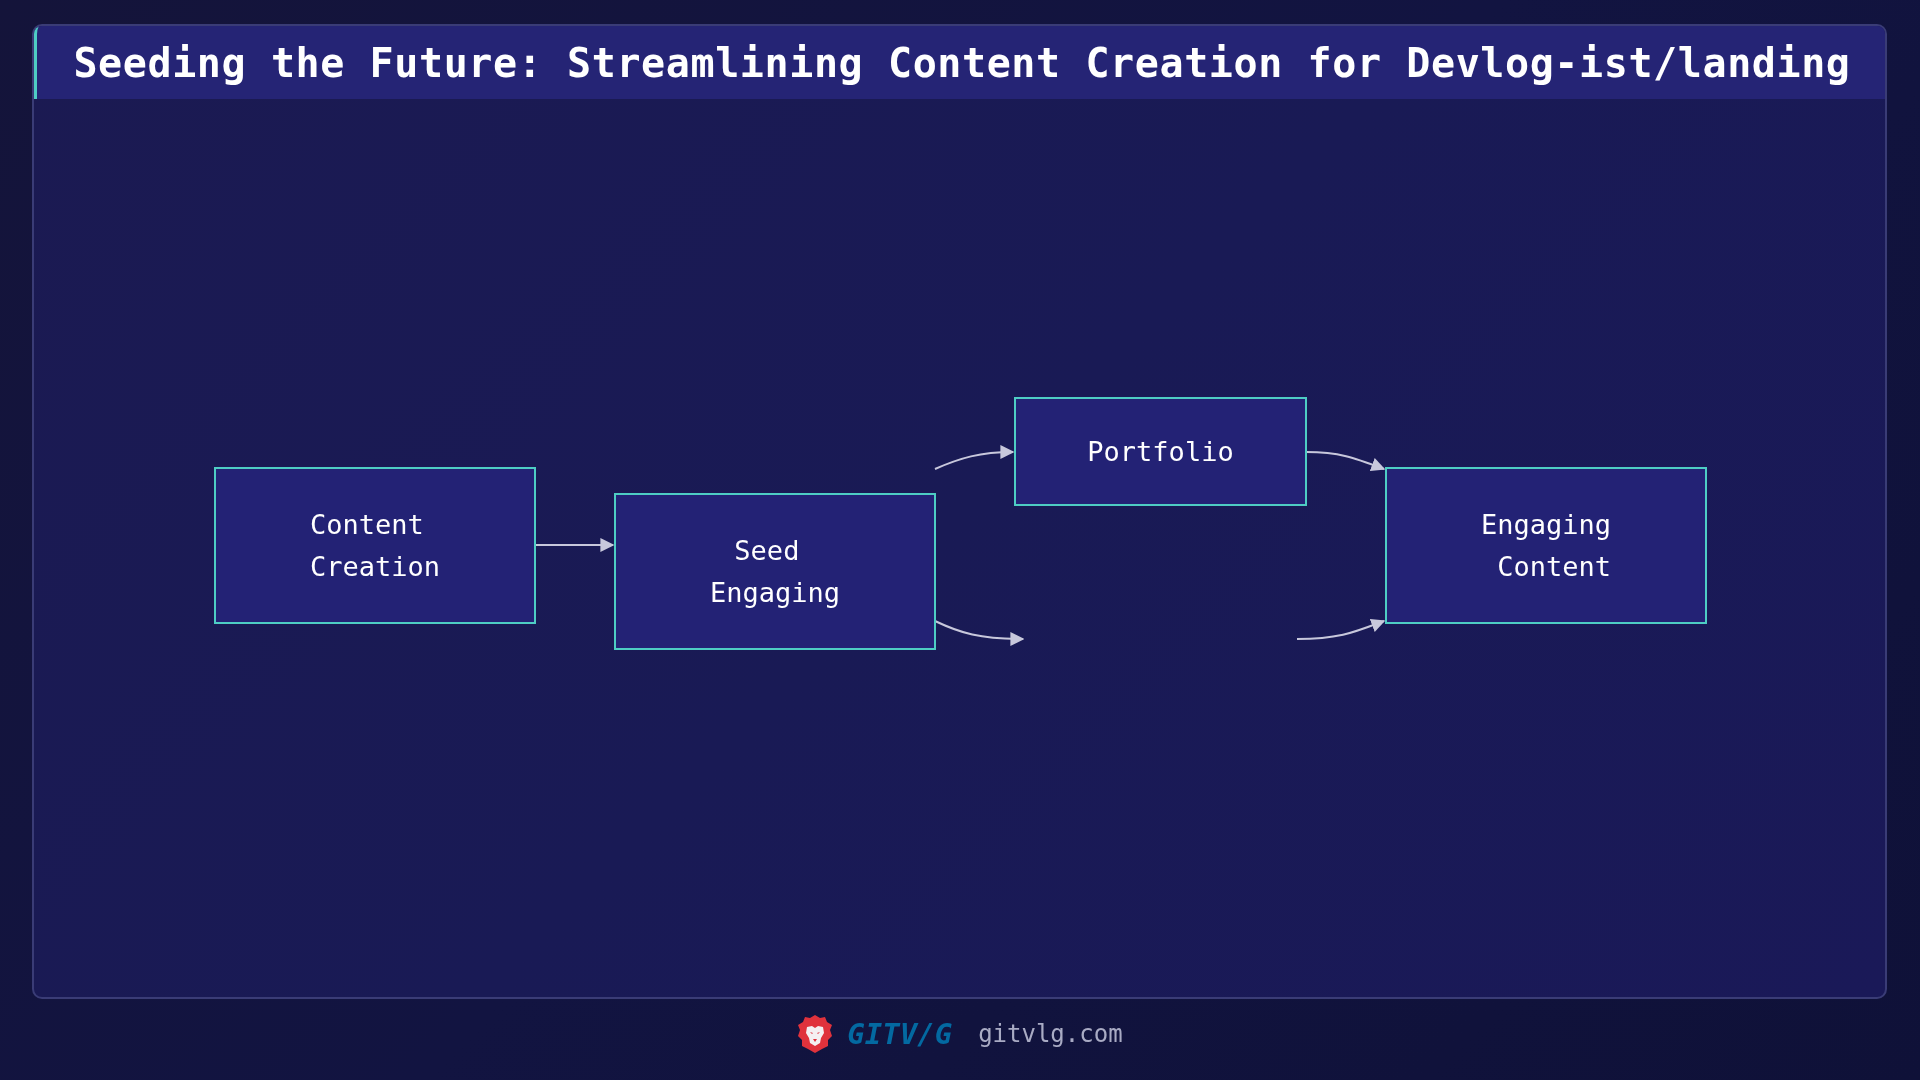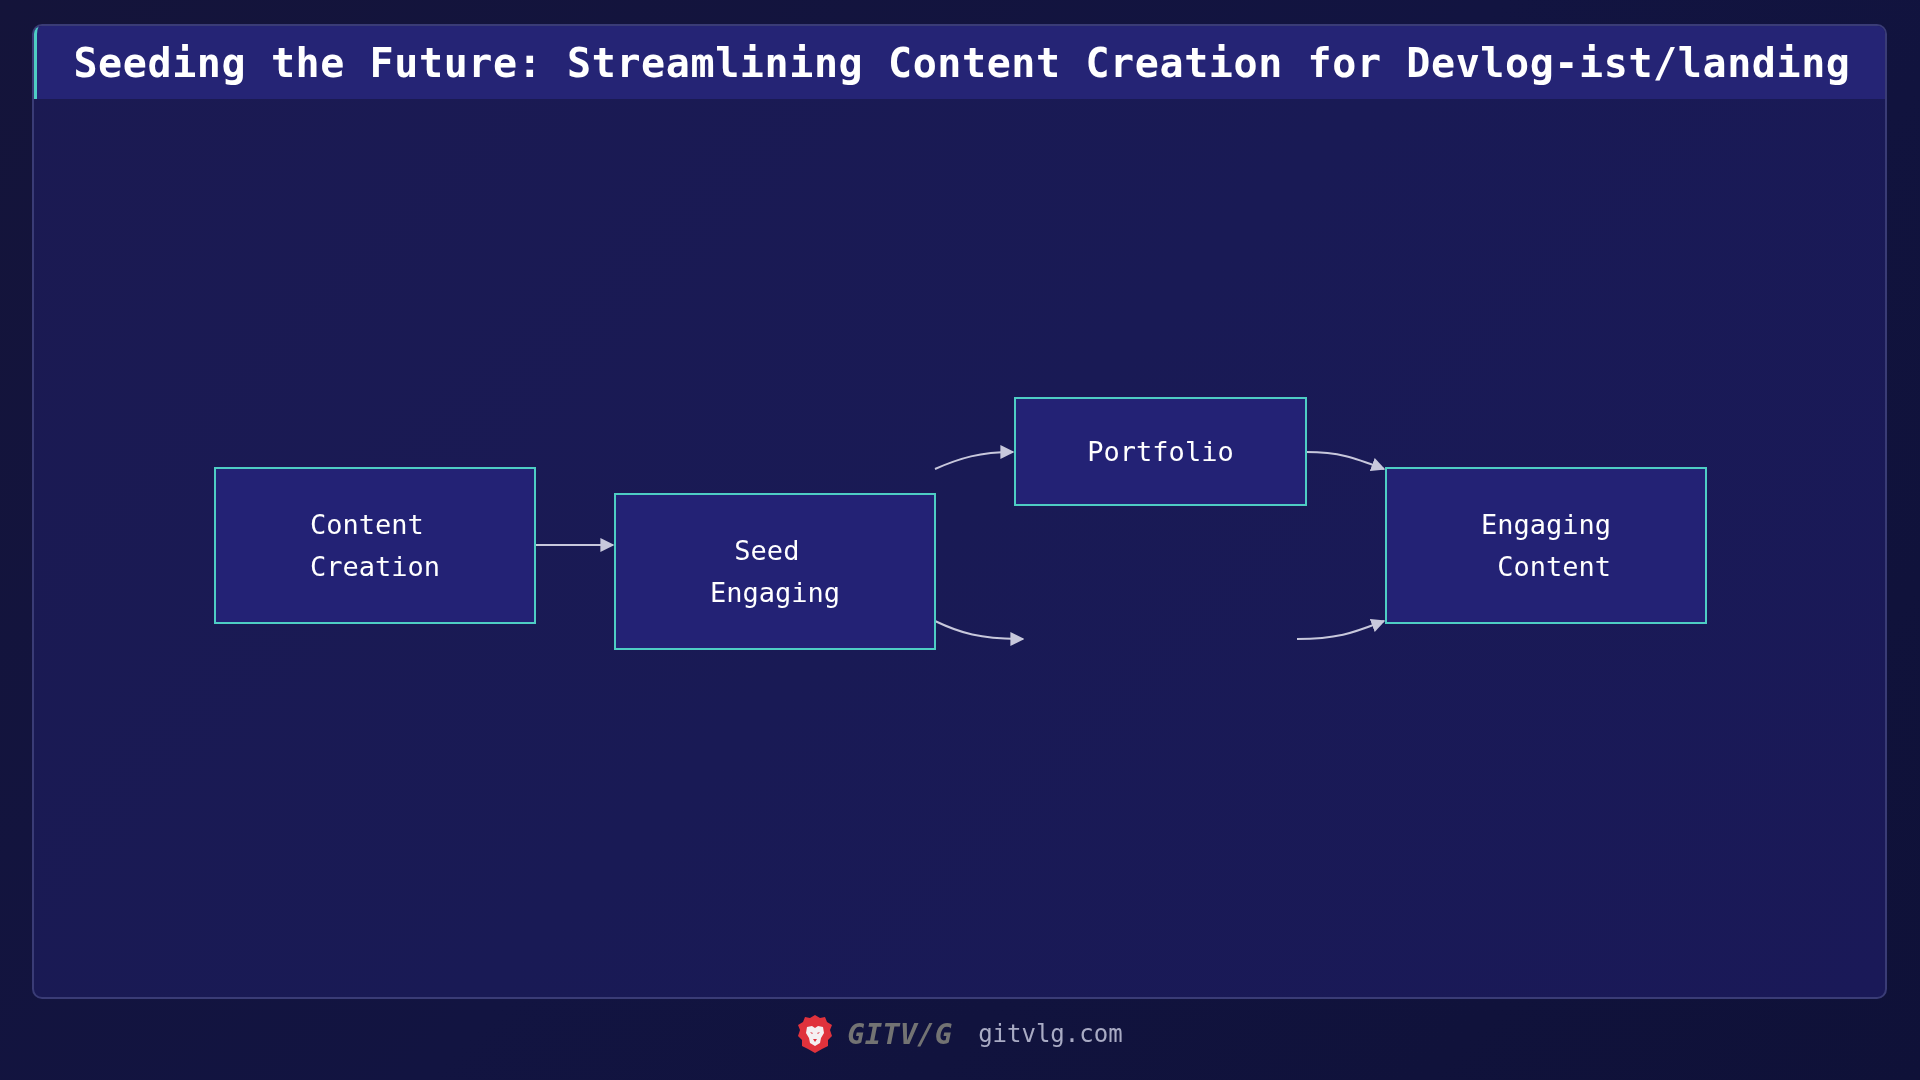--- a/index.html
+++ b/index.html
@@ -93,21 +93,21 @@
       justify-content: center;
       gap: 0;
     }
     .lion {
       width: 36px;
       height: 40px;
       margin-right: 14px;
       display: block;
     }
     .brand {
-      color: #737373;
+      color: #0369a1;
       font-family: "DejaVu Sans Mono", monospace;
       font-weight: bold;
       font-style: italic;
       font-size: 29px;
       margin-right: 26px;
     }
     .site {
       color: #a9abc4;
       font-family: "DejaVu Sans Mono", monospace;
       font-size: 24px;

